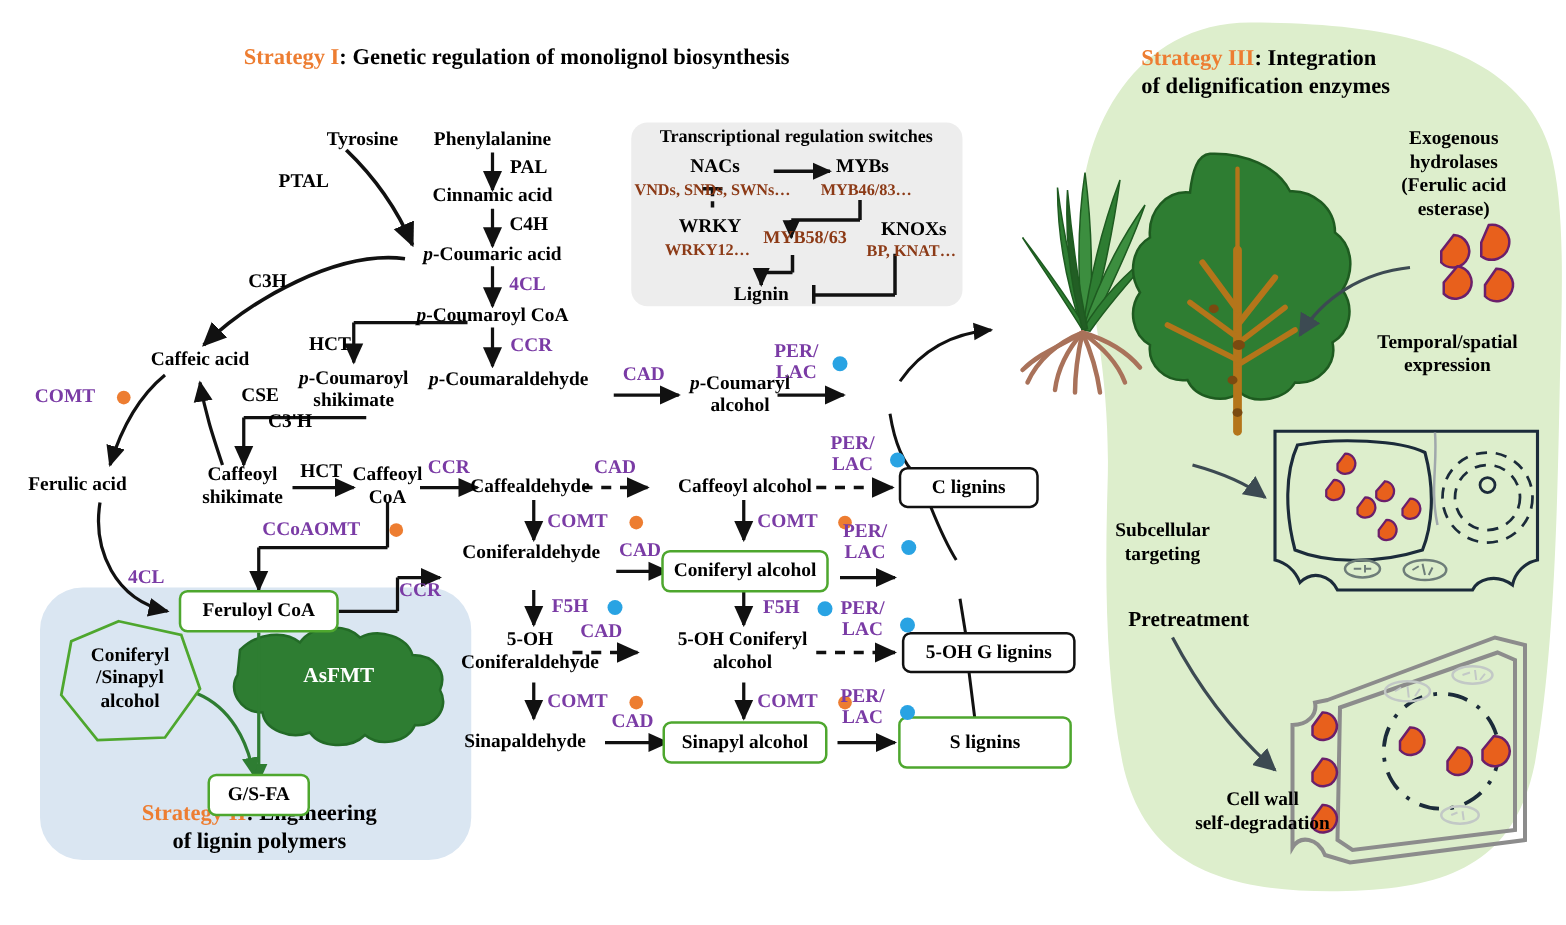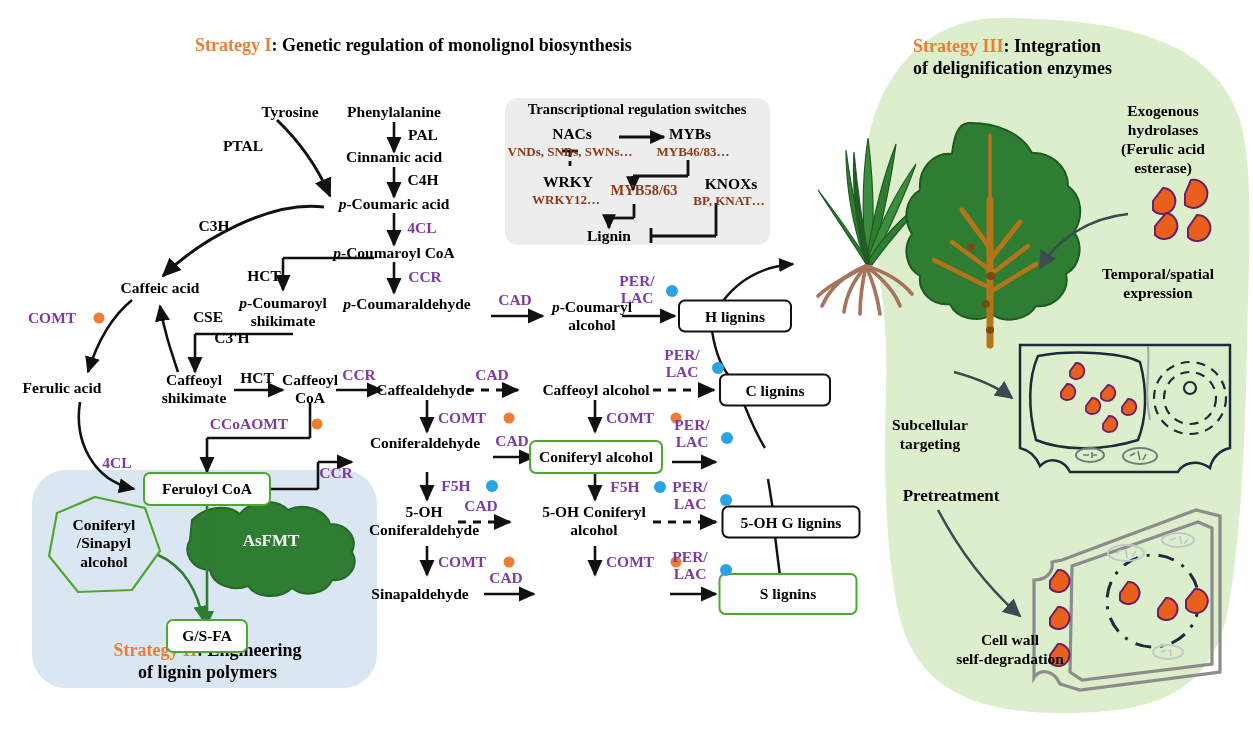--- a/index.html
+++ b/index.html
@@ -357,32 +357,32 @@
   </div>
 
   <div class="lbl ctr met" style="left:594px;top:521px;line-height:1.15;">
     <div>5-OH Coniferyl</div>
     <div>alcohol</div>
   </div>
 
   <div class="lbl ctr met" style="left:420px;top:594px;">Sinapaldehyde</div>
 
   <div class="boxlbl box-g" style="left:596px;top:457px;width:130px;height:30px;">Coniferyl alcohol</div>
+  <div class="boxlbl box-g" style="left:596px;top:594px;width:128px;height:30px;">Sinapyl alcohol</div>
   <div class="boxlbl box-g" style="left:207px;top:489px;width:124px;height:30px;">Feruloyl CoA</div>
   <div class="boxlbl box-g" style="left:207px;top:636px;width:78px;height:30px;">G/S-FA</div>
 
   <div class="lbl ctr met" style="left:104px;top:543px;line-height:1.18;">
     <div>Coniferyl</div>
     <div>/Sinapyl</div>
     <div>alcohol</div>
   </div>
 
   <div class="lbl ctr" style="left:271px;top:541px;font-size:17px;color:#ffffff;">AsFMT</div>
 
-  <div class="boxlbl box-k" style="left:735px;top:316px;width:110px;height:29px;">H lignins</div>
   <div class="boxlbl box-k" style="left:775px;top:390px;width:108px;height:29px;">C lignins</div>
   <div class="boxlbl box-k" style="left:791px;top:522px;width:135px;height:29px;">5-OH G lignins</div>
   <div class="boxlbl box-g" style="left:788px;top:594px;width:135px;height:38px;">S lignins</div>
 
   <div class="lbl ctr enzk" style="left:243px;top:146px;">PTAL</div>
   <div class="lbl ctr enzk" style="left:214px;top:226px;">C3H</div>
   <div class="lbl ctr enzk" style="left:264px;top:276px;">HCT</div>
   <div class="lbl ctr enzk" style="left:208px;top:317px;">CSE</div>
   <div class="lbl ctr enzk" style="left:232px;top:338px;">C3'H</div>
   <div class="lbl ctr enzk" style="left:257px;top:378px;">HCT</div>

